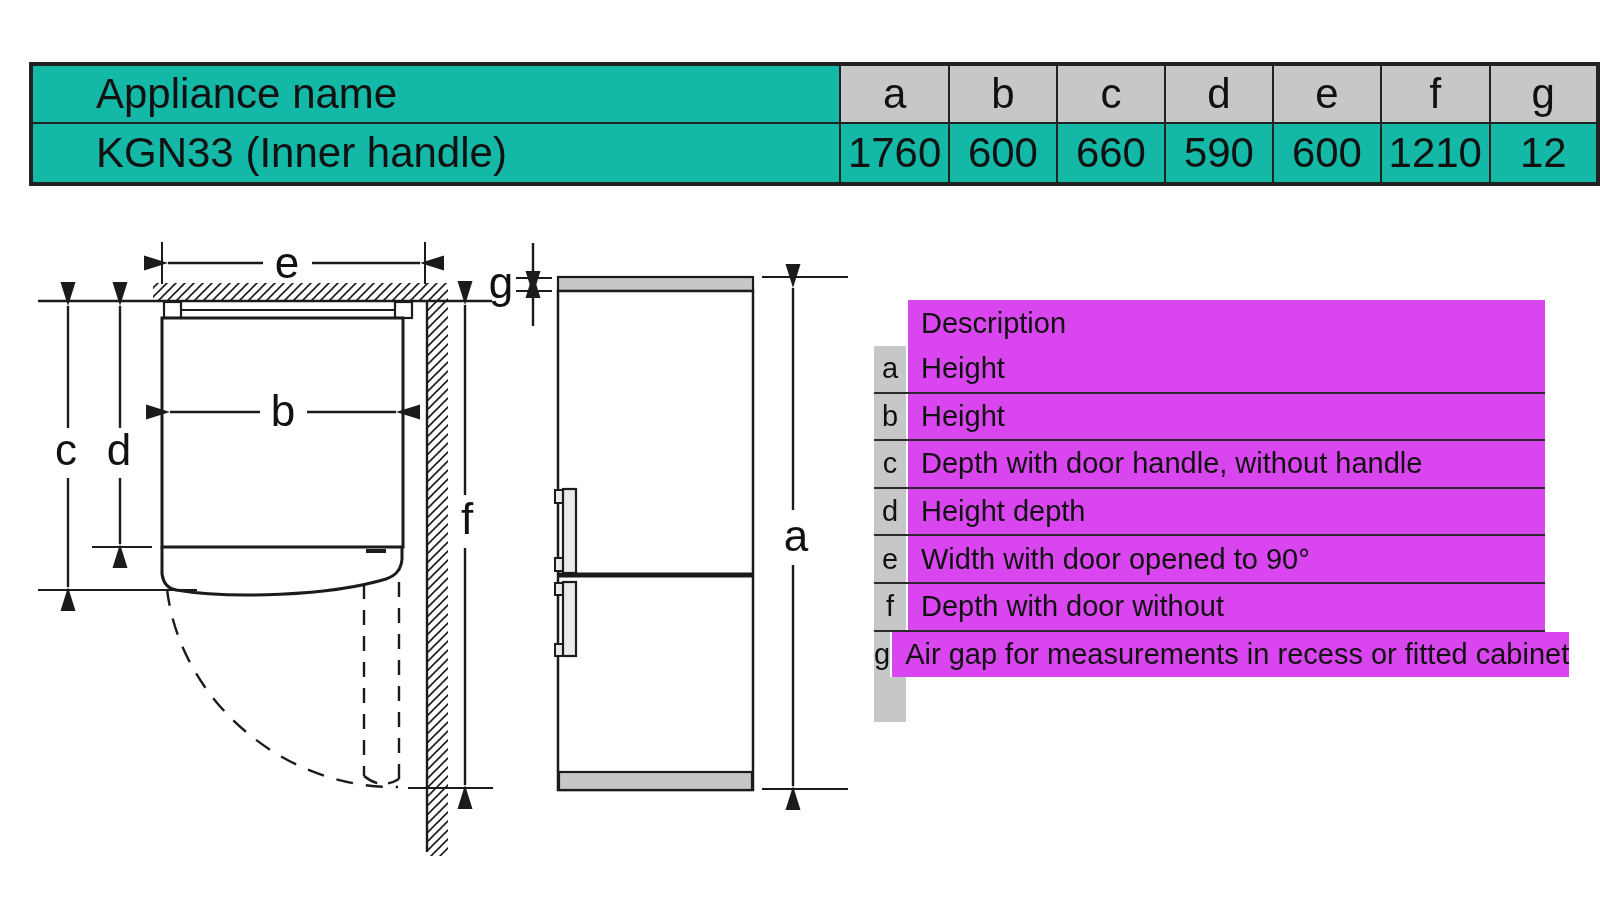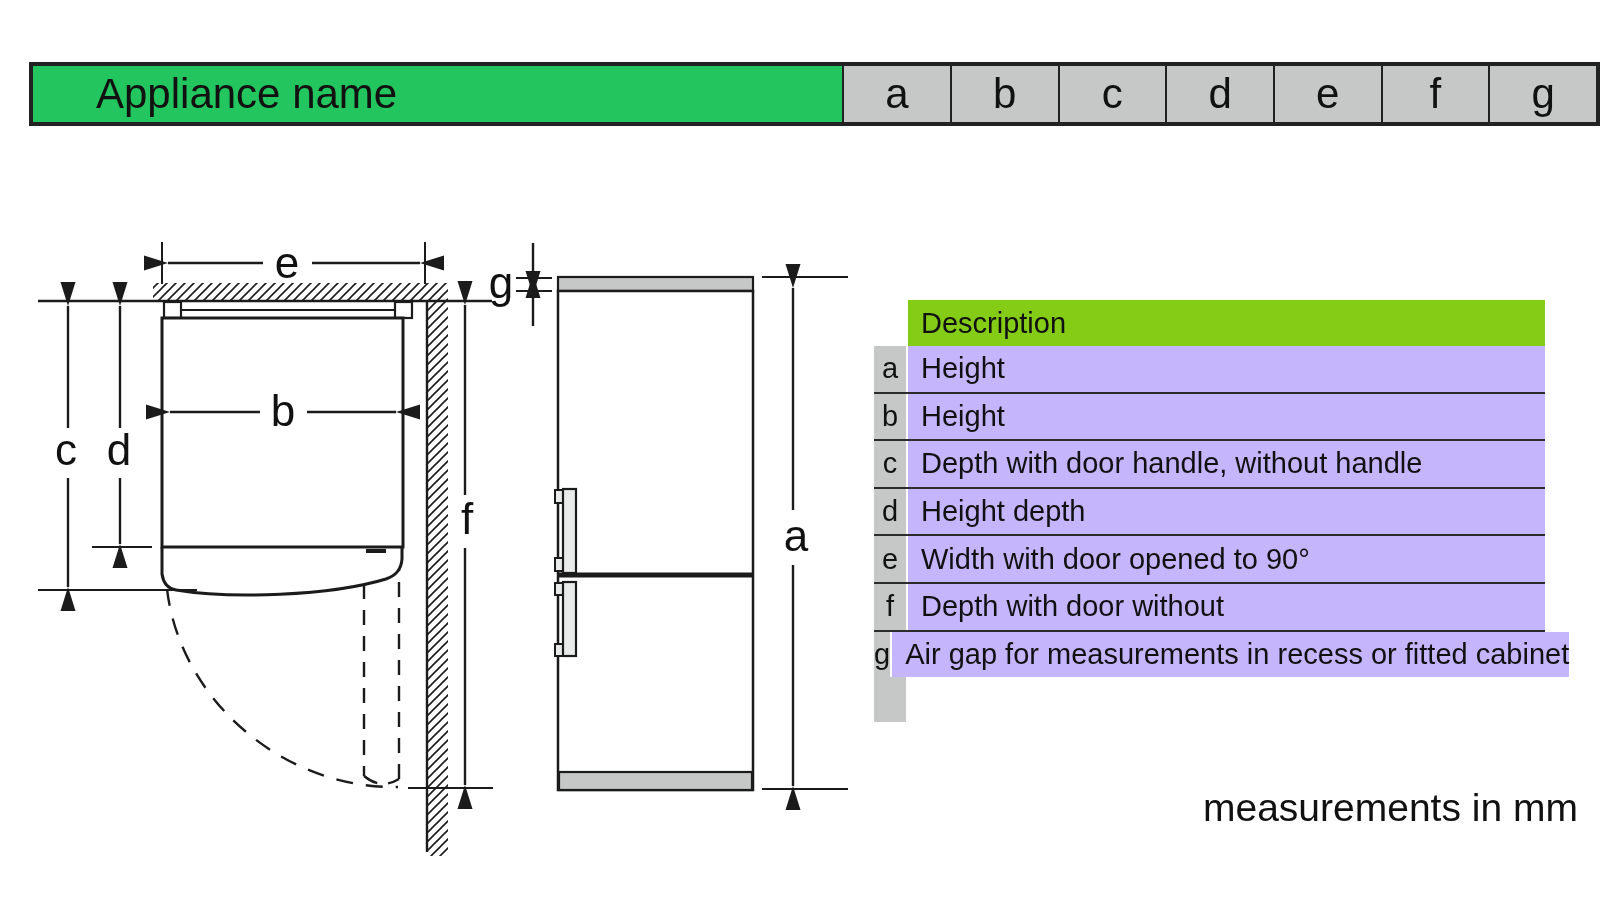--- a/index.html
+++ b/index.html
@@ -2,39 +2,39 @@
 <html><head>
 <meta charset="utf-8">
 <style>
   html,body{margin:0;padding:0;background:#ffffff;}
   .page{position:relative;width:1600px;height:900px;background:#fff;overflow:hidden;
         font-family:"Liberation Sans",sans-serif;color:#1a1a1a;}
   svg{font-family:"Liberation Sans",sans-serif;}
 
   
   .spec-table{position:absolute;left:29px;top:62px;border-collapse:collapse;table-layout:fixed;}
-  .spec-table td{border:2.5px solid #222;font-size:42px;color:#111;background:#22c55e;
+  .spec-table td{border:2.5px solid #222;font-size:42px;color:#111;background:#14b8a6;
                  white-space:nowrap;overflow:hidden;}
   .spec-table tr.hdr td{height:54px;}
   .spec-table tr.dat td{height:56px;}
   .spec-table td.namecol{width:752px;padding-left:63px;text-align:left;}
   .spec-table td.dim{width:105px;text-align:center;}
   .spec-table tr.hdr td.dim{background:#c6c8c7;}
   .spec-table{border:4px solid #222;}
 
   
   .desc{position:absolute;left:874px;top:300px;width:671px;font-size:29px;color:#111;}
   .desc .dhrow{display:flex;height:46px;}
   .desc .dhspacer{width:32px;}
-  .desc .dhead{flex:1;margin-left:2px;background:#84cc16;display:flex;align-items:center;
+  .desc .dhead{flex:1;margin-left:2px;background:#d946ef;display:flex;align-items:center;
                padding-left:13px;}
   .desc .drow{display:flex;height:45.6px;border-bottom:2.5px solid #2b2b2b;}
   .desc .drow.last{border-bottom:none;}
   .desc .dkey{width:32px;background:#c6c8c7;display:flex;align-items:center;justify-content:center;}
-  .desc .dtext{flex:1;margin-left:2px;background:#c4b5fd;display:flex;align-items:center;
+  .desc .dtext{flex:1;margin-left:2px;background:#d946ef;display:flex;align-items:center;
                padding-left:13px;white-space:nowrap;}
   .desc .dspacer-row{display:flex;height:45px;}
   .desc .dspacer-key{width:32px;background:#c6c8c7;}
 
   
   .footnote{position:absolute;left:1203px;top:786px;font-size:39px;color:#111;white-space:nowrap;}
 </style>
 </head>
 <body>
 
@@ -147,20 +147,30 @@
         <tr class="hdr">
       <td class="namecol">Appliance name</td>
       <td class="dim">a</td>
       <td class="dim">b</td>
       <td class="dim">c</td>
       <td class="dim">d</td>
       <td class="dim">e</td>
       <td class="dim">f</td>
       <td class="dim">g</td>
     </tr>
+    <tr class="dat">
+      <td class="namecol">KGN33 (Inner handle)</td>
+      <td class="dim">1760</td>
+      <td class="dim">600</td>
+      <td class="dim">660</td>
+      <td class="dim">590</td>
+      <td class="dim">600</td>
+      <td class="dim">1210</td>
+      <td class="dim">12</td>
+    </tr>
   </tbody>
     </table>
 
   <div class="desc">
     <div class="dhrow">
       <div class="dhspacer"></div>
       <div class="dhead">Description</div>
     </div>
 
     <div class="drow">
@@ -189,15 +199,14 @@
     </div>
     <div class="drow last">
       <div class="dkey">g</div>
       <div class="dtext">Air gap for measurements in recess or fitted cabinet</div>
     </div>
     <div class="dspacer-row">
       <div class="dspacer-key"></div>
     </div>
   </div>
 
-  <div class="footnote">measurements in mm</div>
 
 </div>
 
 </body></html>

